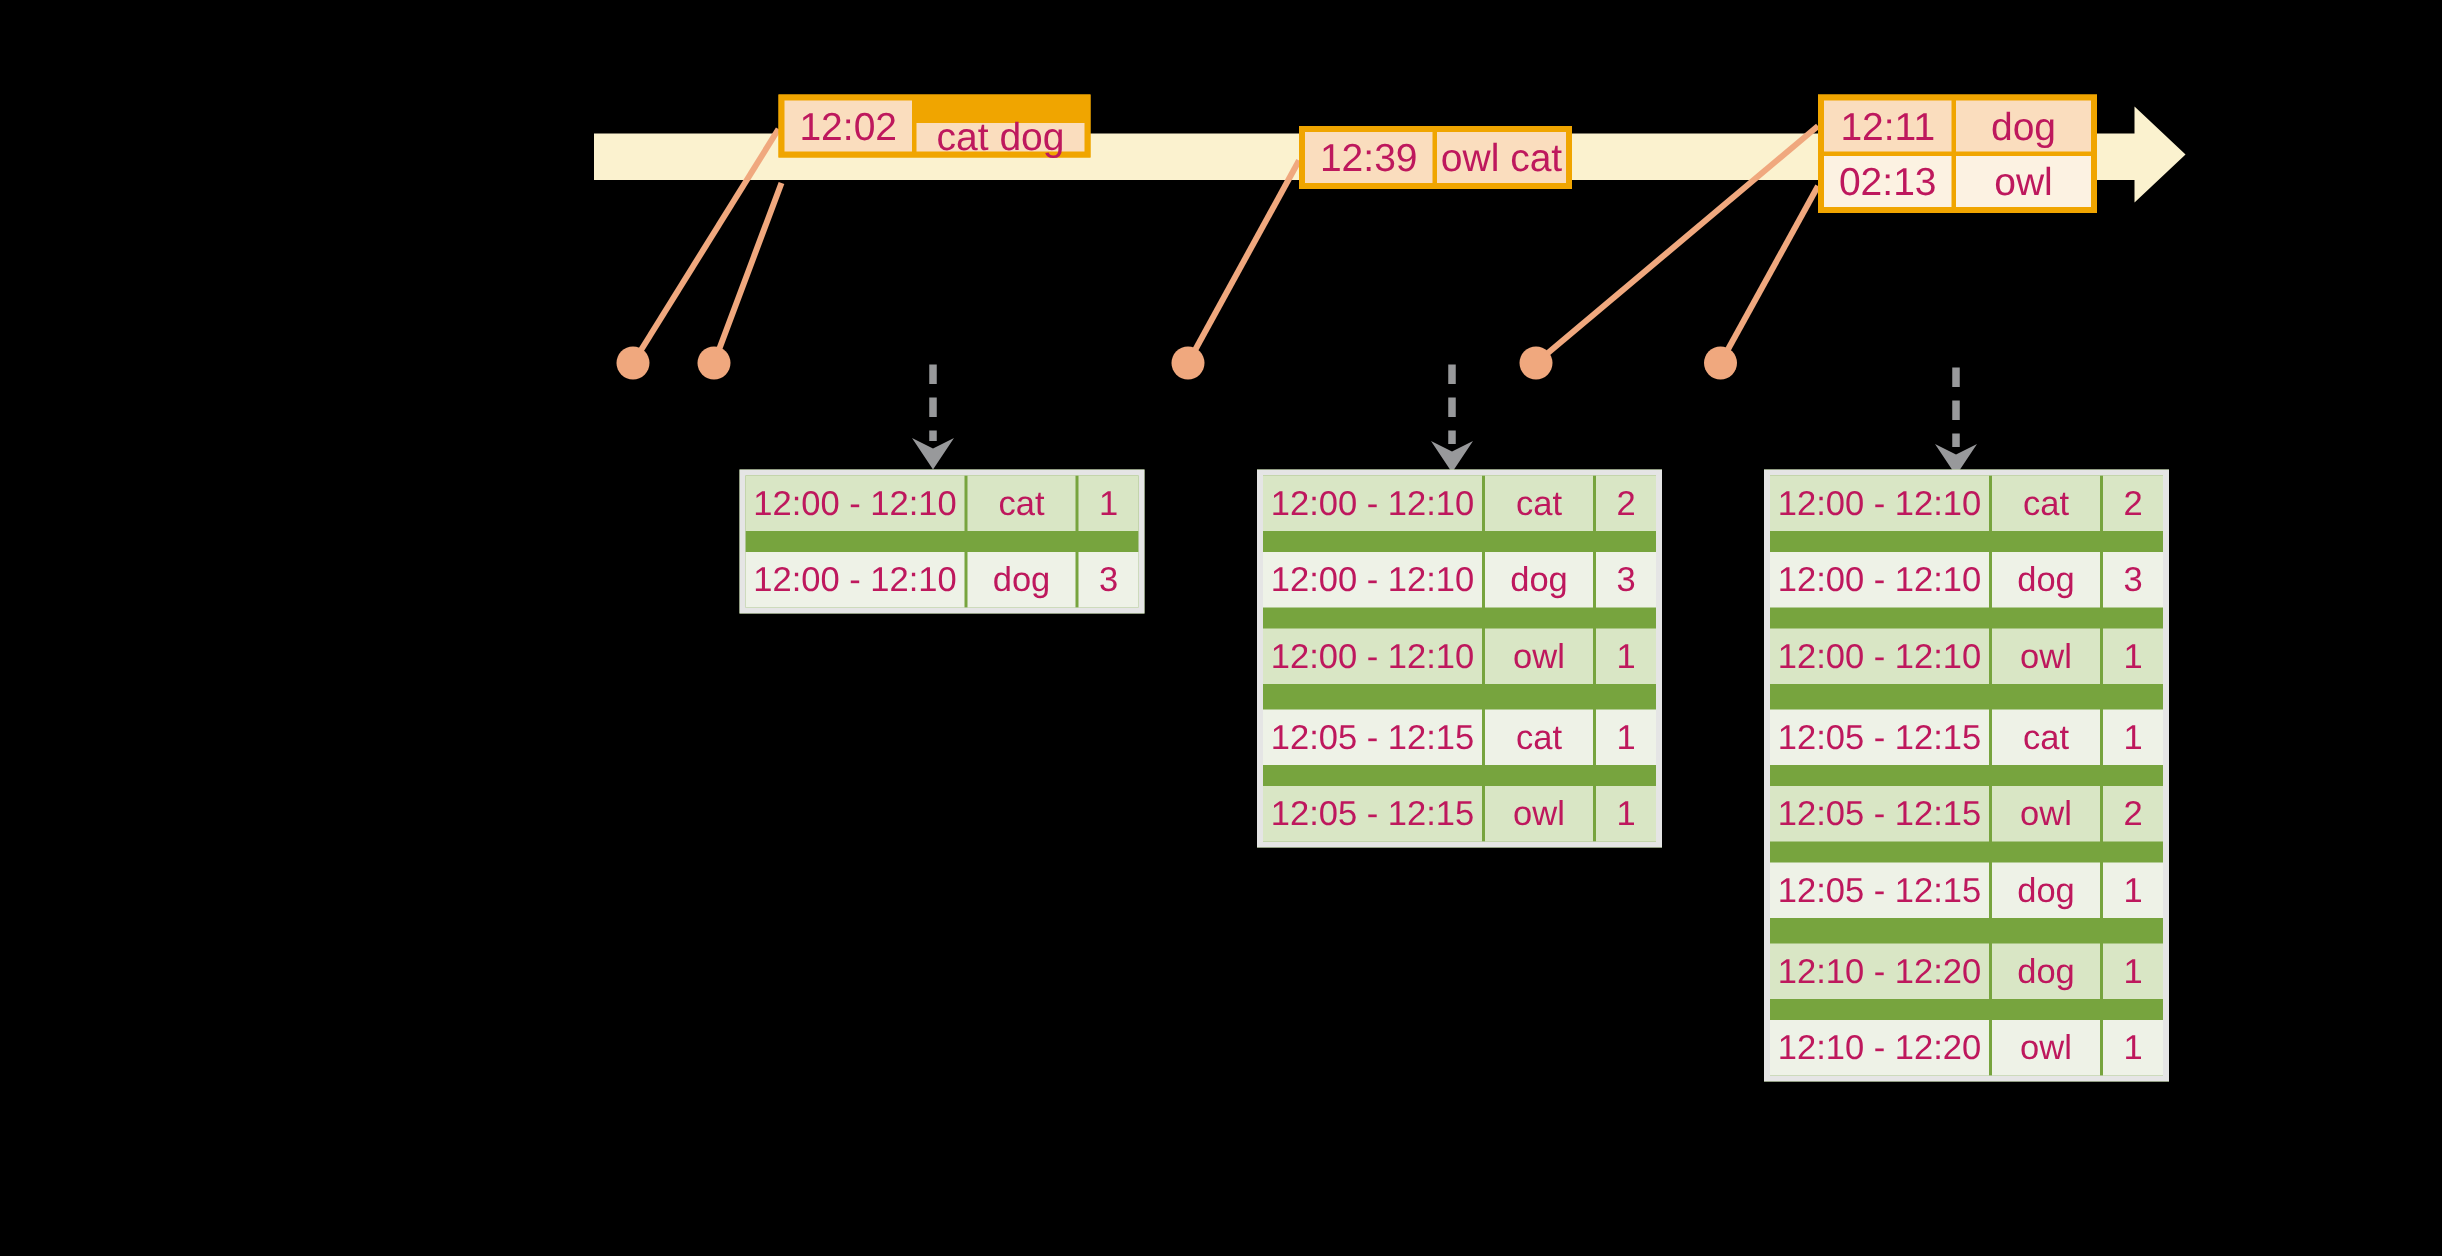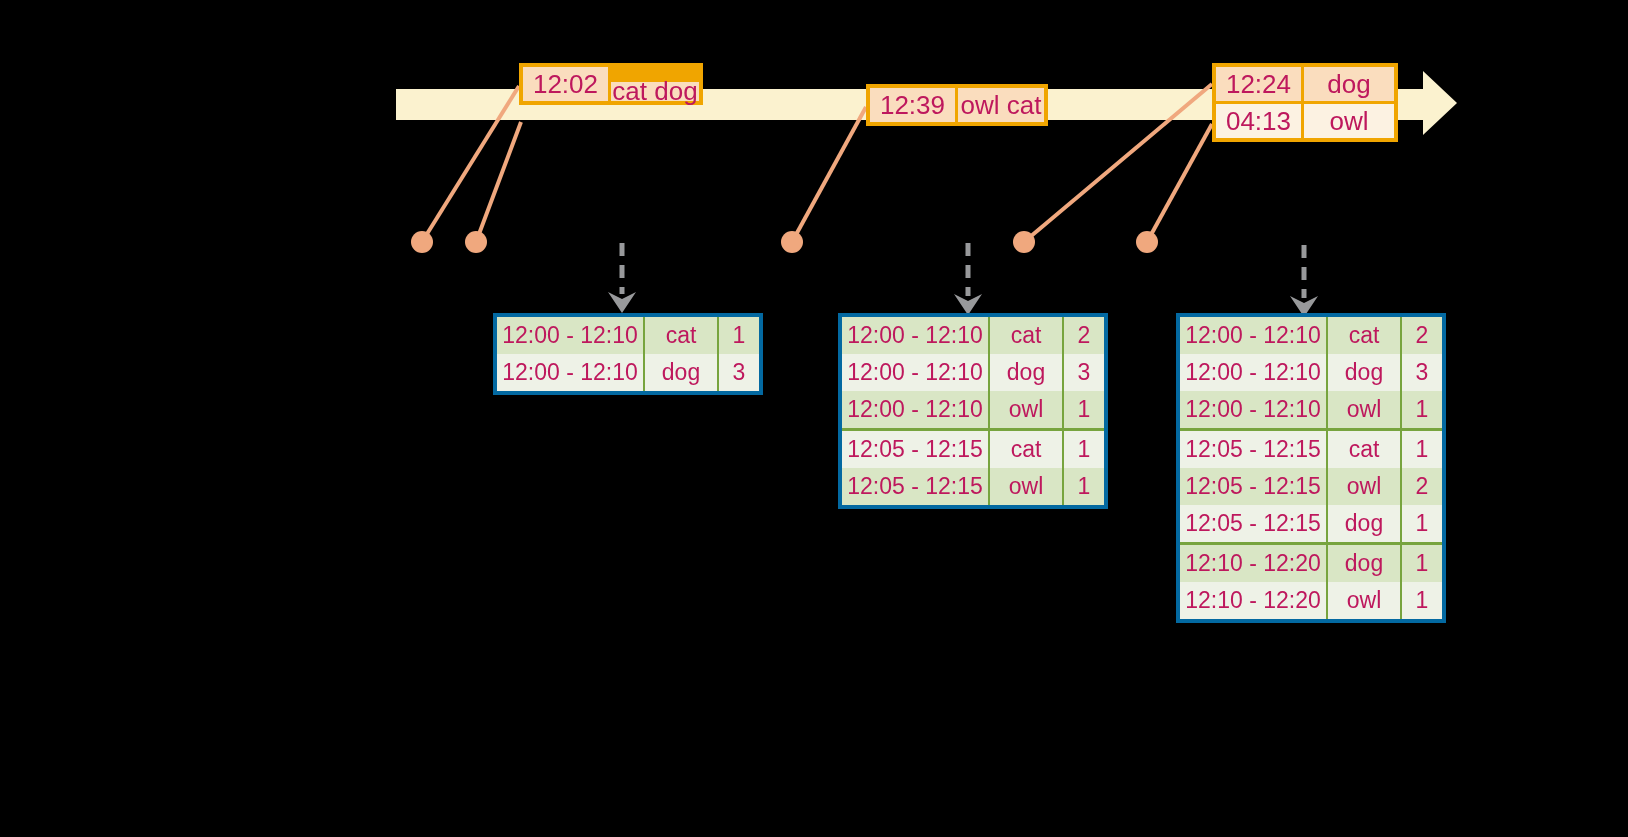--- a/index.html
+++ b/index.html
@@ -11,29 +11,29 @@
   .band{position:absolute;left:396px;top:89px;width:1030px;height:31px;background:#fbf2cf;}
   .band-head{position:absolute;left:1423px;top:71px;width:0;height:0;
              border-left:34px solid #fbf2cf;border-top:32px solid transparent;border-bottom:32px solid transparent;}
 
   
   .etable{position:absolute;border:4px solid #f0a500;background:#f0a500;
           display:flex;flex-direction:column;gap:3px;z-index:3;}
   .erow{display:flex;gap:3px;height:34px;}
   .ecell{display:flex;align-items:center;justify-content:center;font-size:26px;}
   .ecell.time{width:85px;}
-  .t1 .ecell.words{width:88px;margin-top:15px;}
+  .t1 .ecell.words{width:112px;margin-top:15px;}
   .t2 .ecell.words{width:86px;}
   .t3 .ecell.words{width:90px;}
   .peach{background:#faddbe;}
   .cream{background:#fcf2e2;}
 
   
-  .gtable{position:absolute;border:4px solid #0369a1;background:#77a43e;
-          display:flex;flex-direction:column;gap:0;z-index:3;}
+  .gtable{position:absolute;border:4px solid #e5e5e5;background:#77a43e;
+          display:flex;flex-direction:column;gap:14px;z-index:3;}
   .grow{display:flex;gap:2px;height:37px;}
   .grow.group-start{margin-top:3px;}
   .gcell{display:flex;align-items:center;justify-content:center;font-size:23px;}
   .gcell.window{width:146px;}
   .gcell.word{width:72px;}
   .gcell.count{width:40px;}
   .gdark{background:#d9e6c5;}
   .glight{background:#eef2e7;}
 </style>
 </head>
@@ -80,25 +80,25 @@
 
   <div class="etable t2" style="left:866px;top:84px;">
     <div class="erow">
       <div class="ecell time peach">12:39</div>
       <div class="ecell words peach">owl cat</div>
     </div>
   </div>
 
   <div class="etable t3" style="left:1212px;top:63px;">
     <div class="erow">
-      <div class="ecell time peach">12:24</div>
+      <div class="ecell time peach">12:11</div>
       <div class="ecell words peach">dog</div>
     </div>
     <div class="erow">
-      <div class="ecell time cream">04:13</div>
+      <div class="ecell time cream">02:13</div>
       <div class="ecell words cream">owl</div>
     </div>
   </div>
 
   <div class="gtable" style="left:493px;top:313px;">
     <div class="grow">
       <div class="gcell window gdark">12:00 - 12:10</div>
       <div class="gcell word gdark">cat</div>
       <div class="gcell count gdark">1</div>
     </div>

